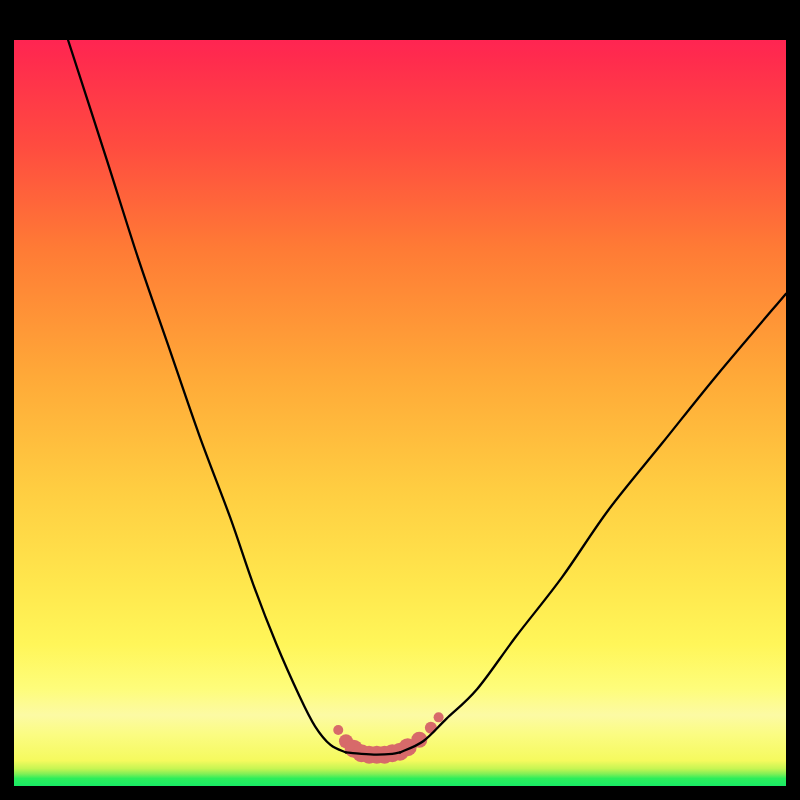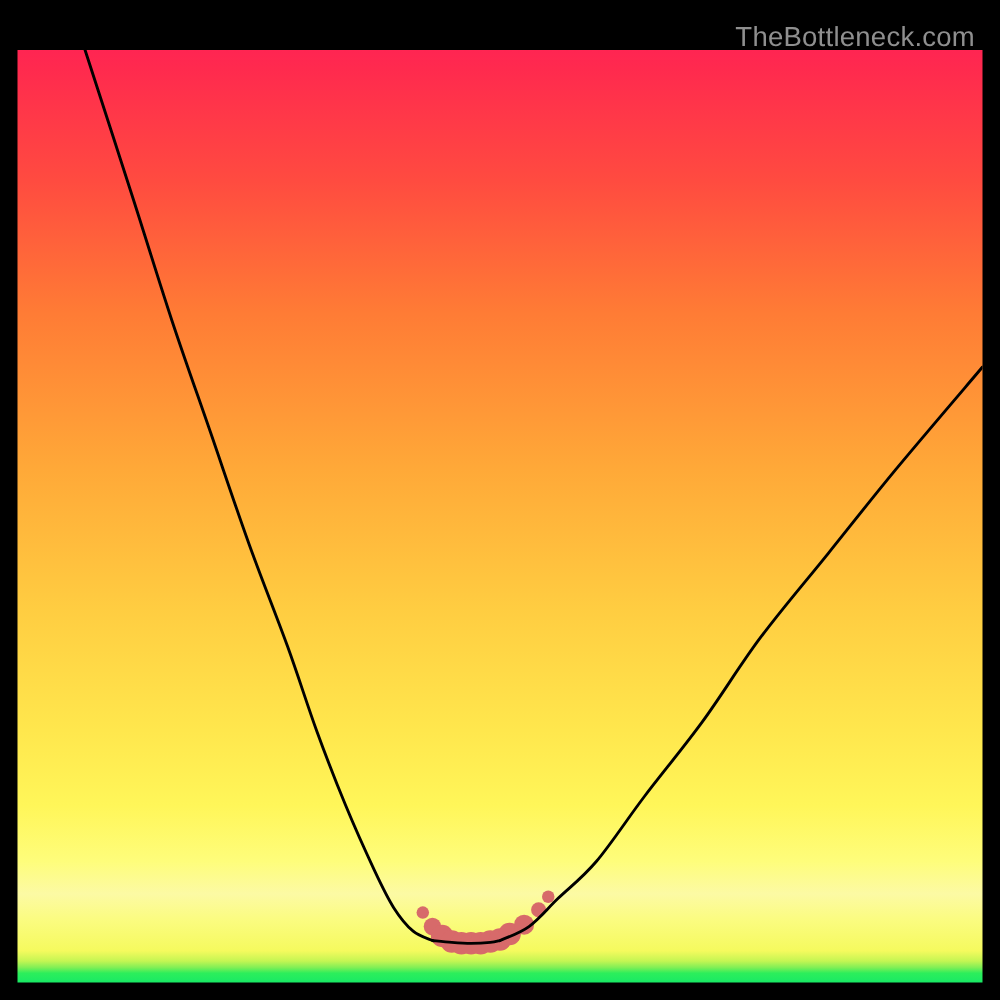--- a/index.html
+++ b/index.html
@@ -61,21 +61,20 @@
     top: 0;
     width: 772px;
     height: 772px;
   }
 </style>
 </head>
 <body>
 
 <div class="frame">
   <div class="gradient"></div>
-  <div class="watermark">TheBottleneck.com</div>
   <svg class="curve" viewBox="0 0 772 772" preserveAspectRatio="none">
     <g id="dots-group">
         <circle cx="324.24" cy="716.05" r="5" fill="#d76a6a"></circle>
         <circle cx="331.96" cy="727.24" r="7" fill="#d76a6a"></circle>
         <circle cx="339.68" cy="734.70" r="9" fill="#d76a6a"></circle>
         <circle cx="347.40" cy="739.18" r="9" fill="#d76a6a"></circle>
         <circle cx="355.12" cy="740.67" r="9" fill="#d76a6a"></circle>
         <circle cx="362.84" cy="740.67" r="9" fill="#d76a6a"></circle>
         <circle cx="370.56" cy="740.67" r="9" fill="#d76a6a"></circle>
         <circle cx="378.28" cy="739.18" r="9" fill="#d76a6a"></circle>

